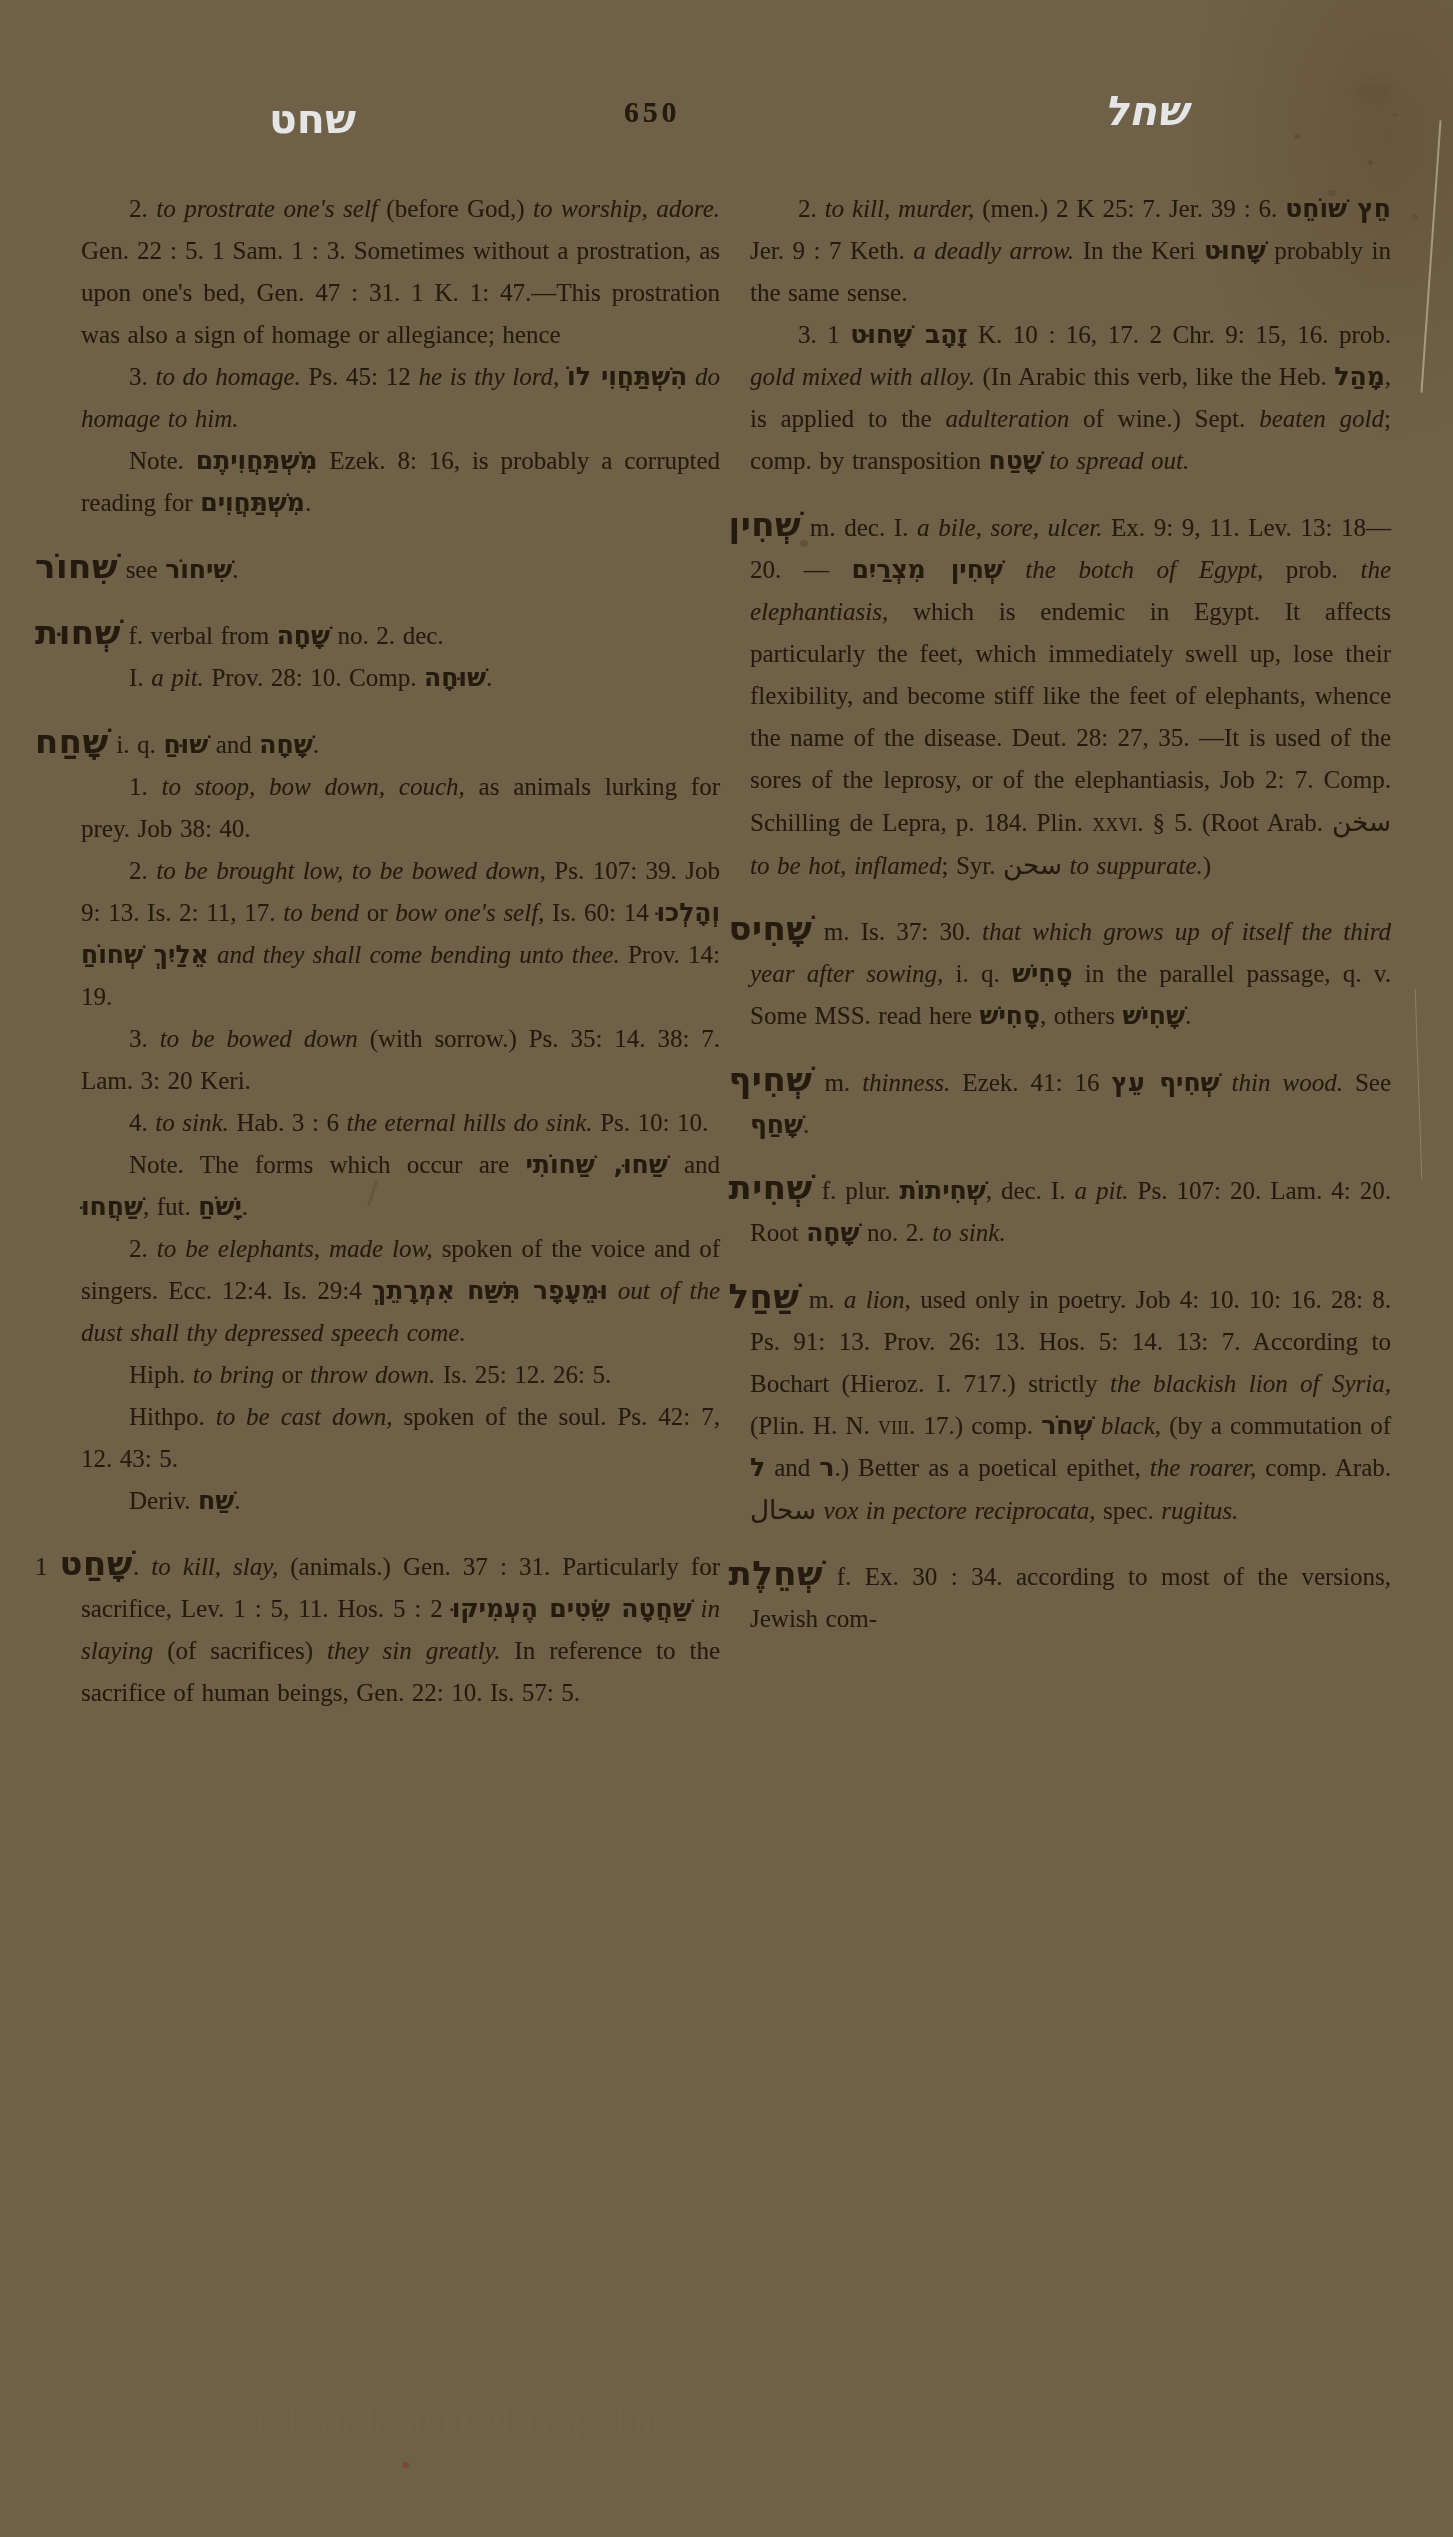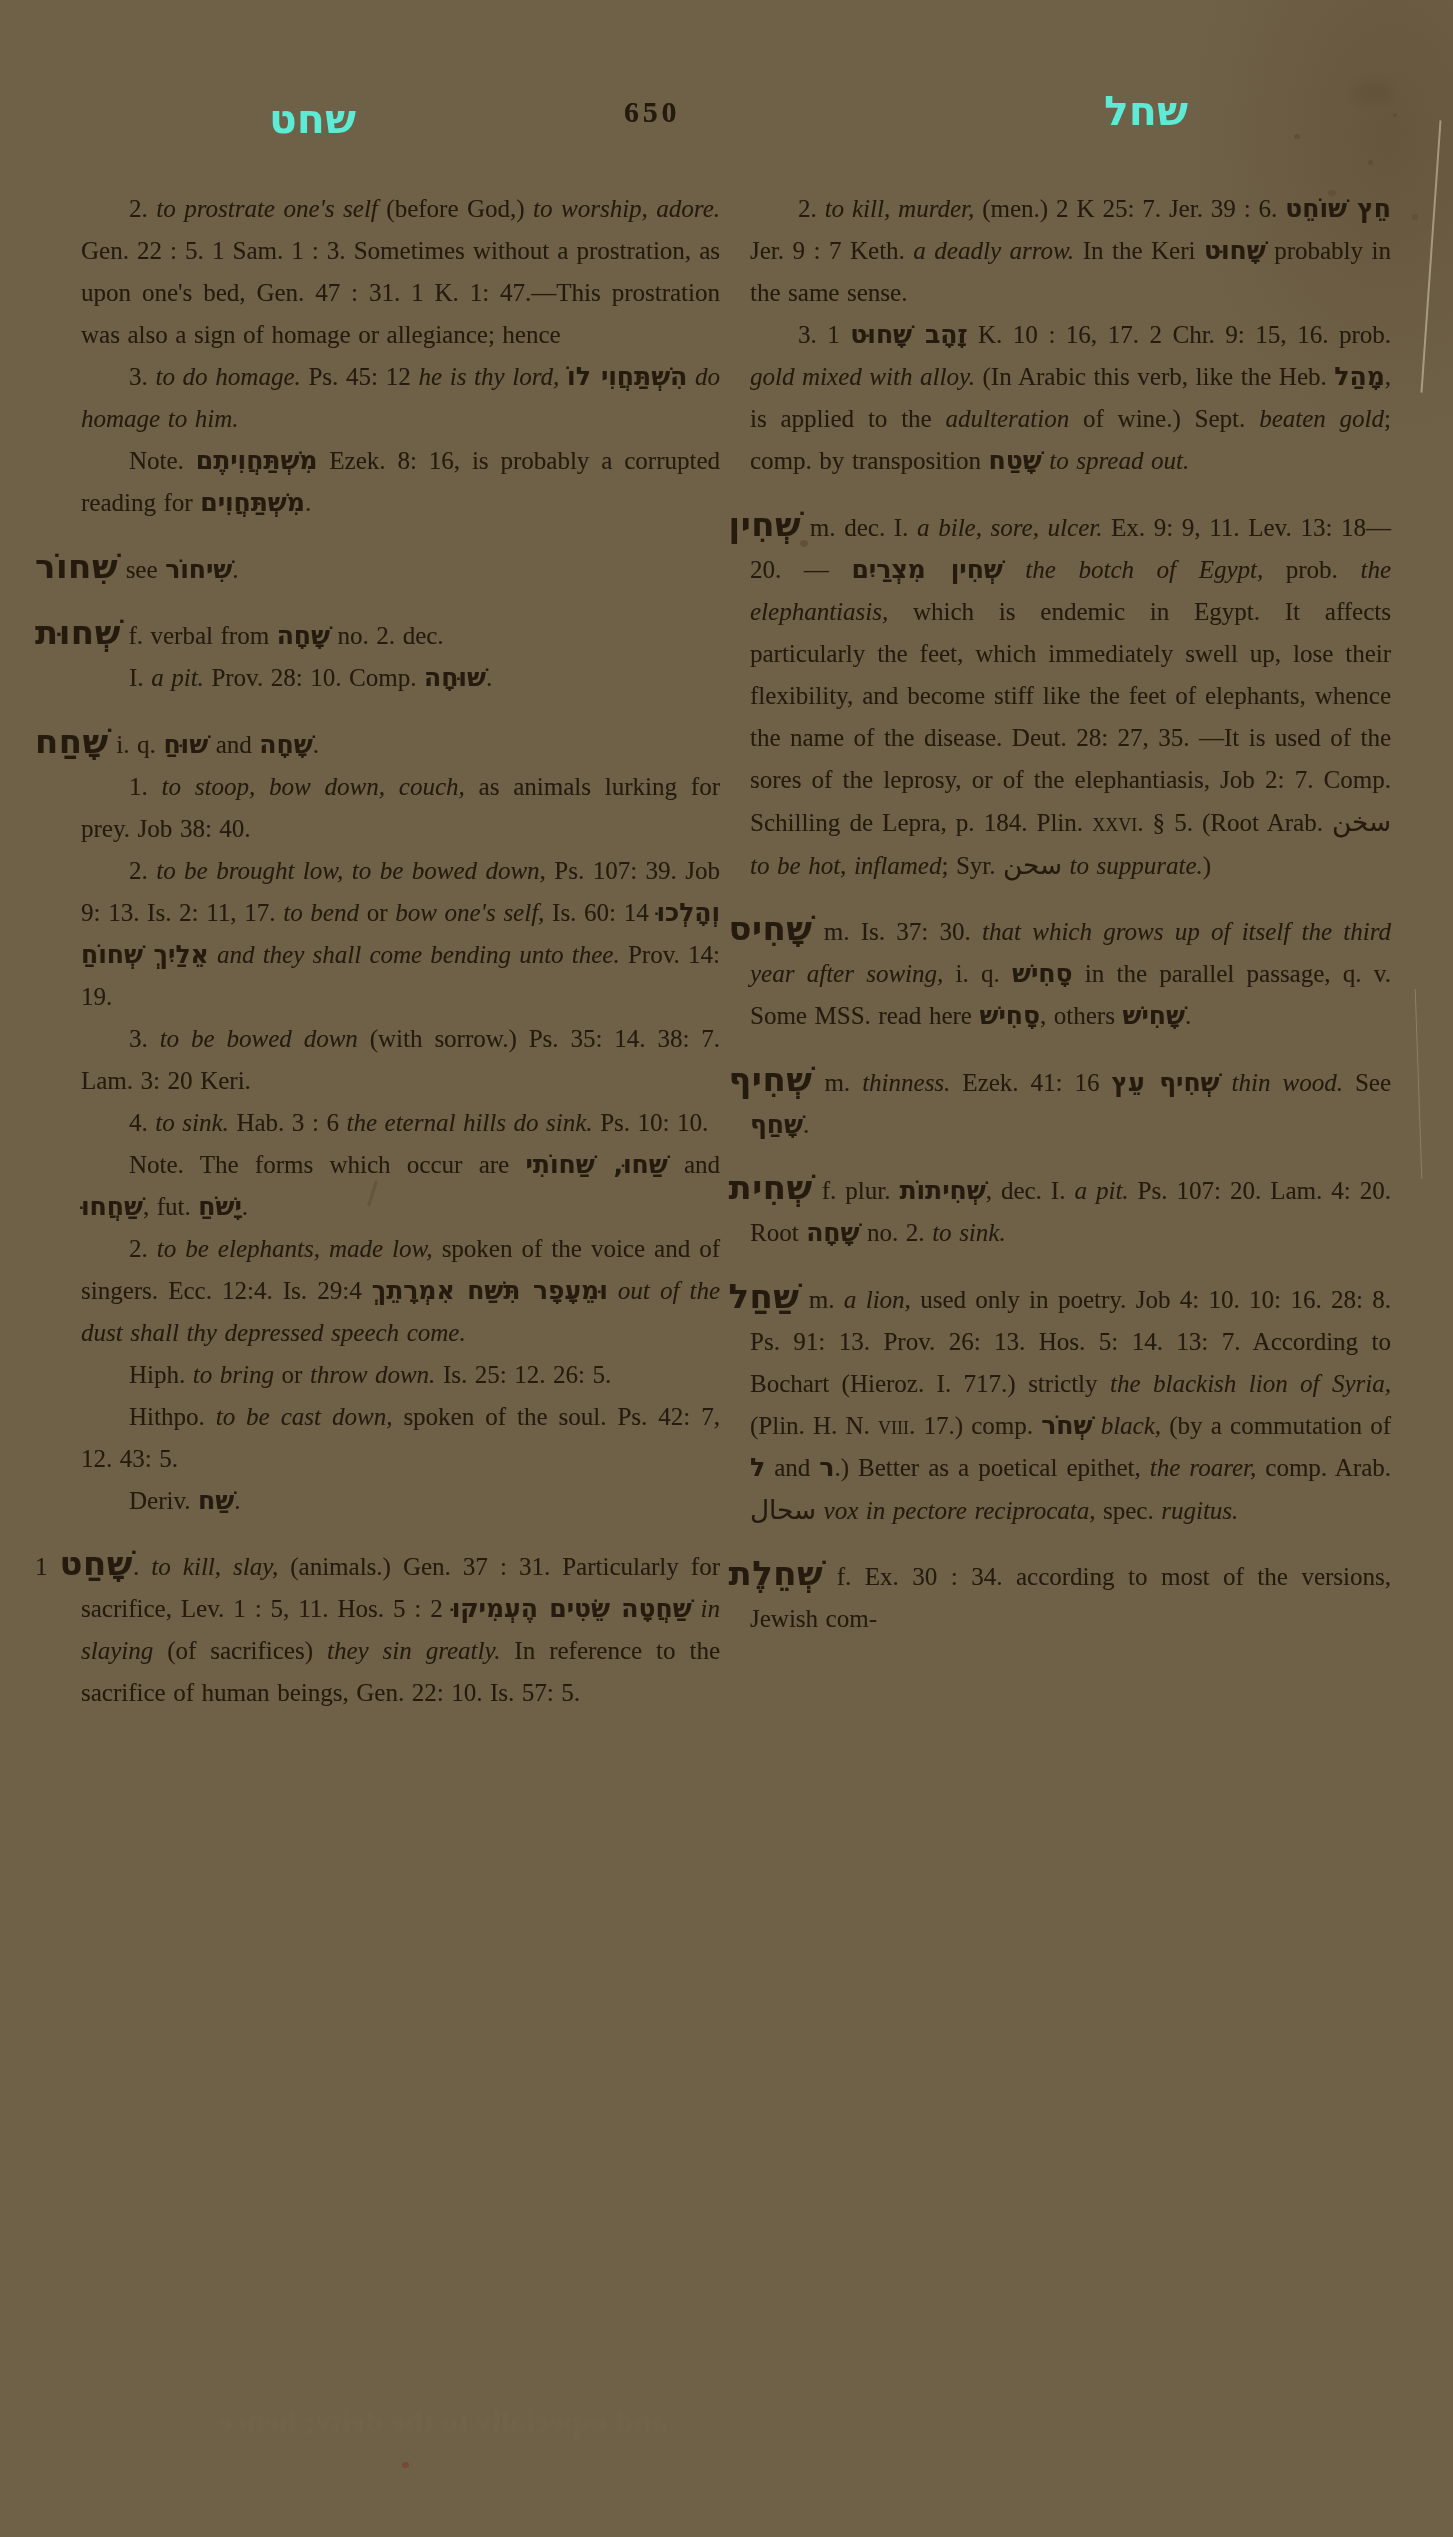--- a/index.html
+++ b/index.html
@@ -9,21 +9,21 @@
     overflow:hidden;
     background:
       linear-gradient(180deg, rgba(95,80,52,.22) 0%, rgba(95,80,52,0) 2.5%, rgba(95,80,52,0) 96%, rgba(120,105,75,.15) 100%),
       linear-gradient(90deg,#c8bb9b 0%,#d7cbab 3%,#dcd1b5 12%,#dace0/0 0,#dacfaf 40%,#d8ccab 62%,#d3c6a5 80%,#c7b896 89%,#af9f7f 94%,#917f61 98%,#73634a 100%);
     font-family:"Liberation Serif",serif;
     color:#241b0e;
   }
   .blotch{position:absolute;right:0;top:0;width:292px;height:482px;
     background:radial-gradient(ellipse at 78% 28%, rgba(78,60,35,.30), rgba(78,60,35,0) 62%);}
   .hdr{position:absolute;top:0;left:0;width:100%;}
-  .hdr-heb{position:absolute;font-family:"DejaVu Sans",sans-serif;font-weight:700;font-size:41px;color:#5eead4;text-shadow:0 0 0.6px rgba(50,35,15,.5);}
+  .hdr-heb{position:absolute;font-family:"DejaVu Sans",sans-serif;font-weight:700;font-size:41px;color:#e5e5e5;text-shadow:0 0 0.6px rgba(50,35,15,.5);}
   .hdr-num{position:absolute;font-family:"Liberation Serif",serif;font-weight:700;font-size:30px;letter-spacing:3.8px;text-shadow:0 0 0.6px rgba(50,35,15,.5);}
   .col{position:absolute;top:188px;font-size:25px;line-height:42px;text-align:justify;word-spacing:1.3px;text-shadow:0.3px 0.3px 0.6px rgba(60,45,20,.38);}
   .col-left{left:81px;width:639px;}
   .col-right{left:750px;width:641px;}
   .col p{margin:0;padding:0;}
   .col p.indent{text-indent:48px;}
   .col p.entry{margin-top:21.5px;text-indent:-46px;}
   .col-right p.entry{text-indent:-21.5px;}
   .s-r{}
   .s-i{font-style:italic;}
@@ -40,21 +40,21 @@
 </head>
 <body>
 
 <div class="page">
 
   <div class="blotch"></div>
 
   <div class="hdr">
     <span class="hdr-heb" style="left:269px;top:95px;">שחט</span>
     <span class="hdr-num" style="left:624px;top:95px;">650</span>
-    <span class="hdr-heb" style="left:1104px;top:87px;">שחל</span>
+    <span class="hdr-heb" style="left:1104px;top:87px;font-style:italic;">שחל</span>
   </div>
 
   <div class="col col-left" id="col-left">
       <p class="indent"><span class="s-r">2. </span><span class="s-i">to prostrate one's self</span><span class="s-r"> (before God,) </span><span class="s-i">to worship, adore.</span><span class="s-r"> Gen. 22 : 5. 1 Sam. 1 : 3. Sometimes without a prostration, as upon one's bed, Gen. 47 : 31. 1 K. 1: 47.—This prostration was also a sign of homage or allegiance; hence</span></p>
       <p class="indent"><span class="s-r">3. </span><span class="s-i">to do homage.</span><span class="s-r"> Ps. 45: 12 </span><span class="s-i">he is thy lord,</span><span class="s-r"> </span><span class="s-h">הִשְׁתַּחֲוִי לוֹ</span><span class="s-r"> </span><span class="s-i">do homage to him.</span></p>
       <p class="indent"><span class="s-r">Note. </span><span class="s-h">מִשְׁתַּחֲוִיתֶם</span><span class="s-r"> Ezek. 8: 16, is probably a corrupted reading for </span><span class="s-h">מִשְׁתַּחֲוִים</span><span class="s-r">.</span></p>
       <p class="entry"><span class="s-hw">שִׁחוֹר</span><span class="s-r"> see </span><span class="s-h">שִׁיחוֹר</span><span class="s-r">.</span></p>
       <p class="entry"><span class="s-hw">שְׁחוּת</span><span class="s-r"> f. verbal from </span><span class="s-h">שָׁחָה</span><span class="s-r"> no. 2. dec.</span></p>
       <p class="indent"><span class="s-r">I. </span><span class="s-i">a pit.</span><span class="s-r"> Prov. 28: 10. Comp. </span><span class="s-h">שׁוּחָה</span><span class="s-r">.</span></p>
       <p class="entry"><span class="s-hw">שָׁחַח</span><span class="s-r"> i. q. </span><span class="s-h">שׁוּחַ</span><span class="s-r"> and </span><span class="s-h">שָׁחָה</span><span class="s-r">.</span></p>

